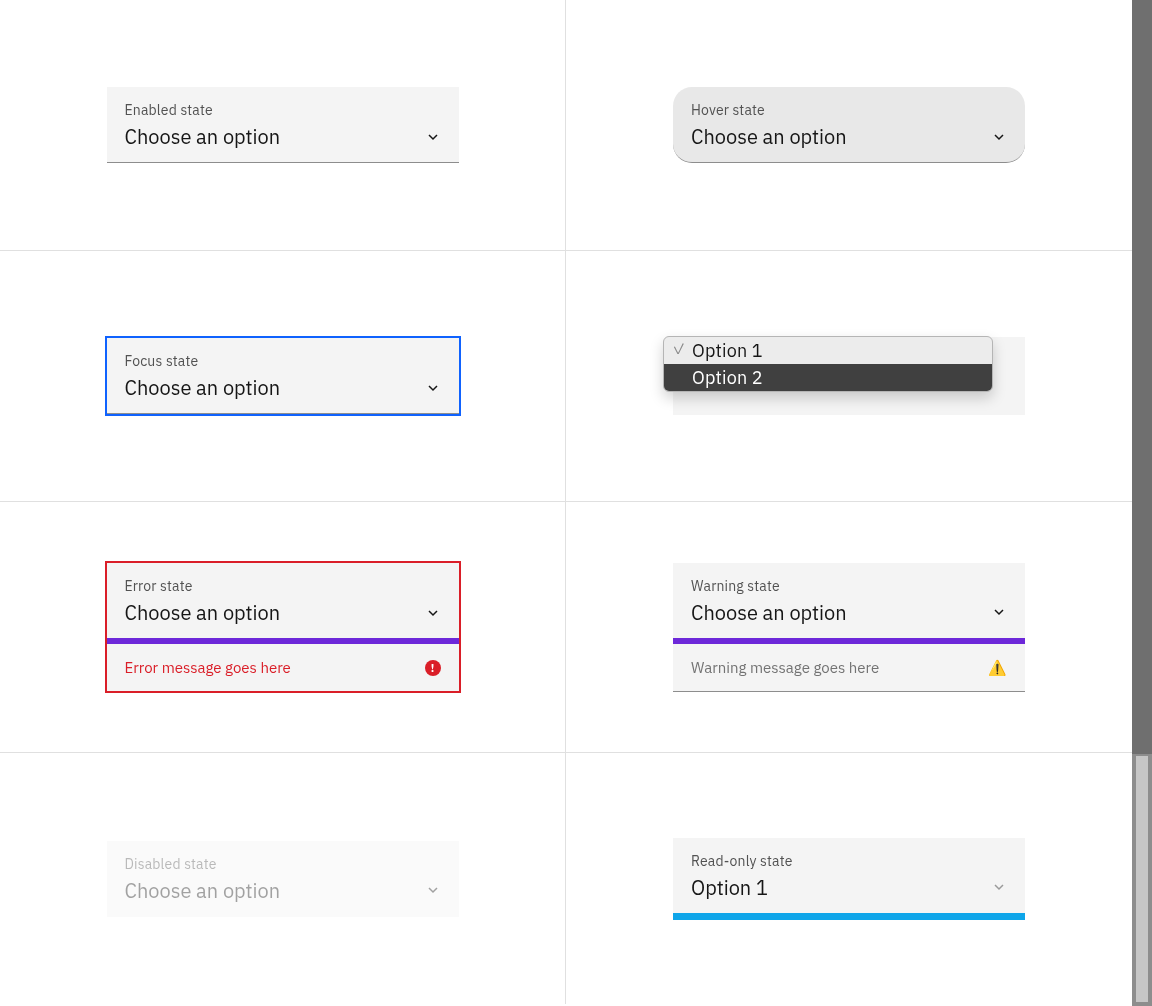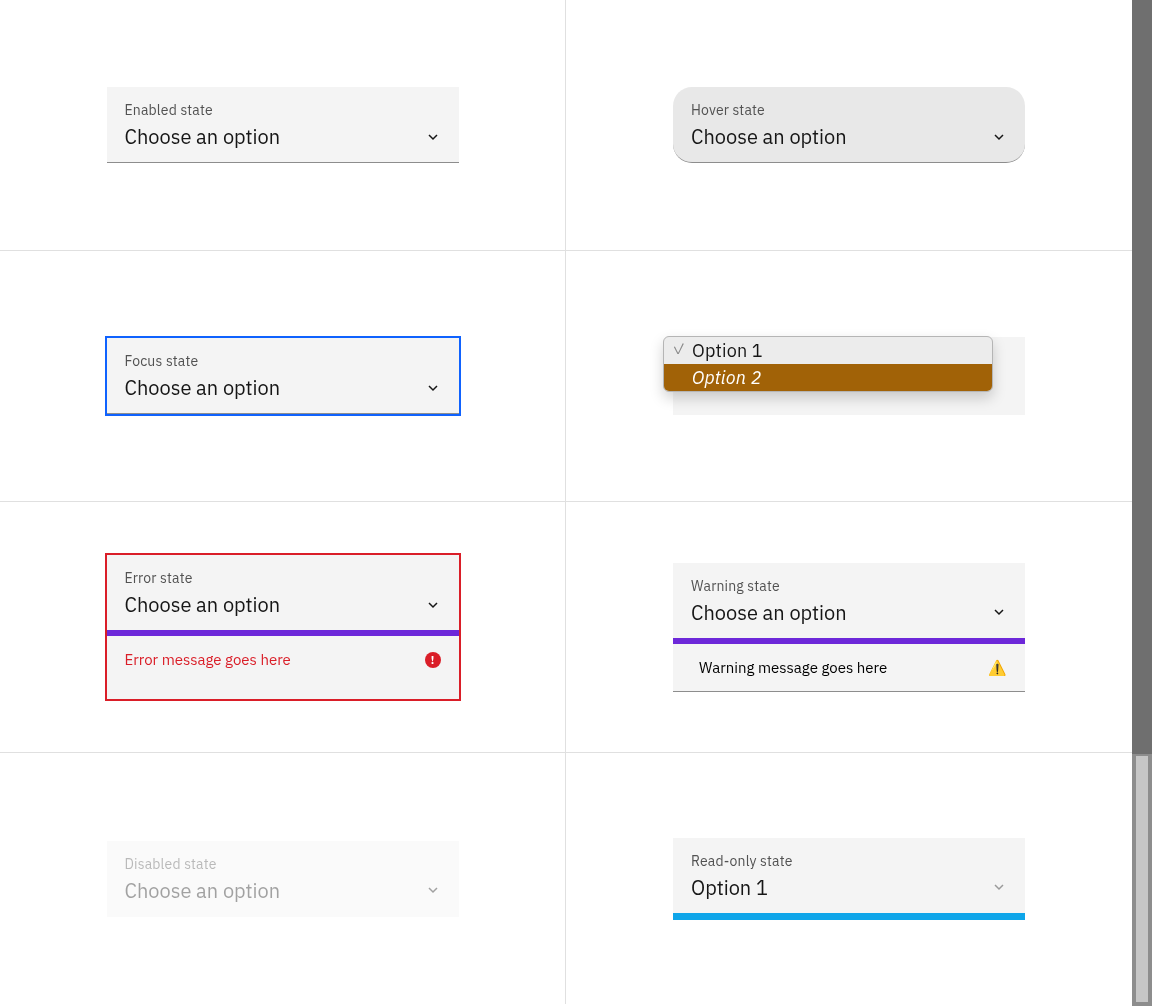--- a/index.html
+++ b/index.html
@@ -38,21 +38,21 @@
   }
   .dropdown.hover { background: #e8e8e8; border-radius: 19px; }
   .dropdown.focus {
     outline: 2px solid #0f62fe;
     outline-offset: 0;
   }
   .dropdown.error {
     outline: 2px solid #da1e28;
     outline-offset: 0;
     border-bottom: none;
-    padding-bottom: 16px;
+    padding-bottom: 0;
   }
   .dropdown.warning {
     border-bottom: none;
     padding-bottom: 0;
   }
   .dropdown.disabled {
     opacity: 0.4;
     cursor: not-allowed;
     border-bottom: 1px solid transparent;
   }
@@ -87,21 +87,21 @@
     display: flex;
     align-items: center;
     justify-content: space-between;
     border-top: 6px solid #6d28d9;
     margin: 12px -18px 0 -18px;
     padding: 14px 18px 14px 18px;
     border-bottom: 1px solid #8d8d8d;
   }
   .dropdown.error .msg-row { border-bottom: none; }
   .dropdown.error .msg-text { color: #da1e28; }
-  .dropdown.warning .msg-text { color: #000000; margin-left: 8px; }
+  .dropdown.warning .msg-text { color: #737373; }
   .msg-text { font-size: 15px; }
 
   .err-icon {
     width: 16px; height: 16px; border-radius: 50%;
     background: #da1e28; color: #fff;
     font-size: 11px; font-weight: bold;
     display:flex; align-items:center; justify-content:center;
     flex-shrink: 0;
   }
   .warn-icon { font-size: 15px; flex-shrink:0; }
@@ -133,23 +133,22 @@
   }
   .option.selected::before {
     content: "✓";
     position: absolute;
     left: 8px;
     top: 2px;
     color: #8a8a8a;
     font-size: 15px;
   }
   .option.highlight {
-    background: #a16207;
+    background: #404040;
     color: #ffffff;
-    font-style: italic;
   }
 
   
   .scroll-edge {
     position: absolute;
     top: 0; right: 0;
     width: 20px; height: 1006px;
     background: #8d8d8d;
   }
   .scroll-edge::before {

